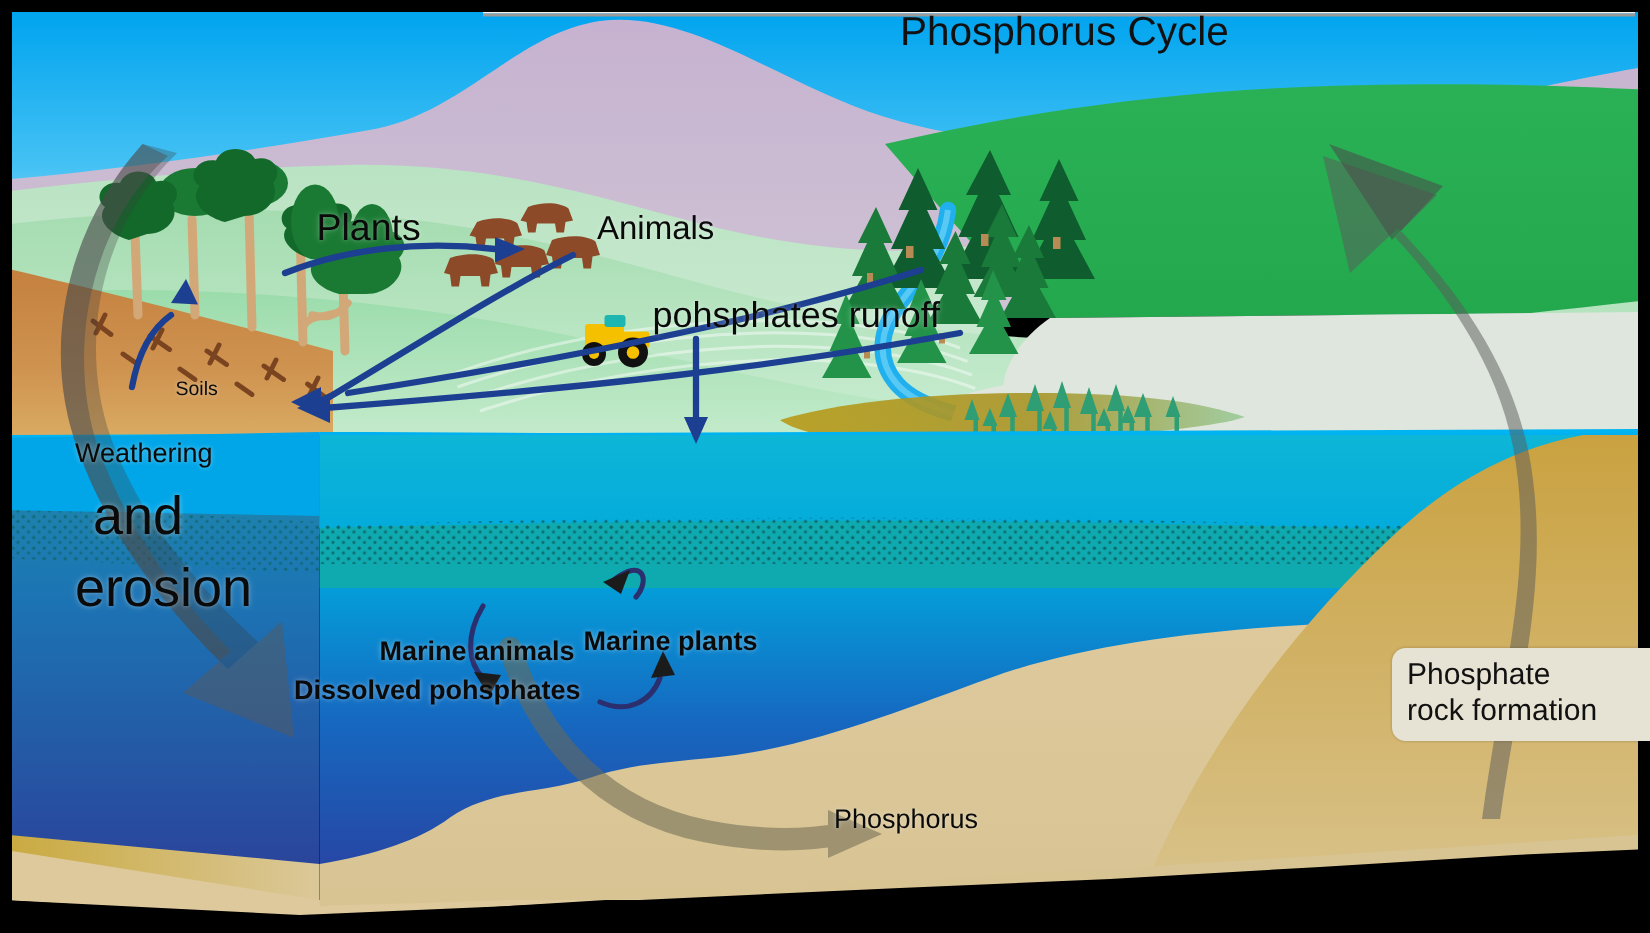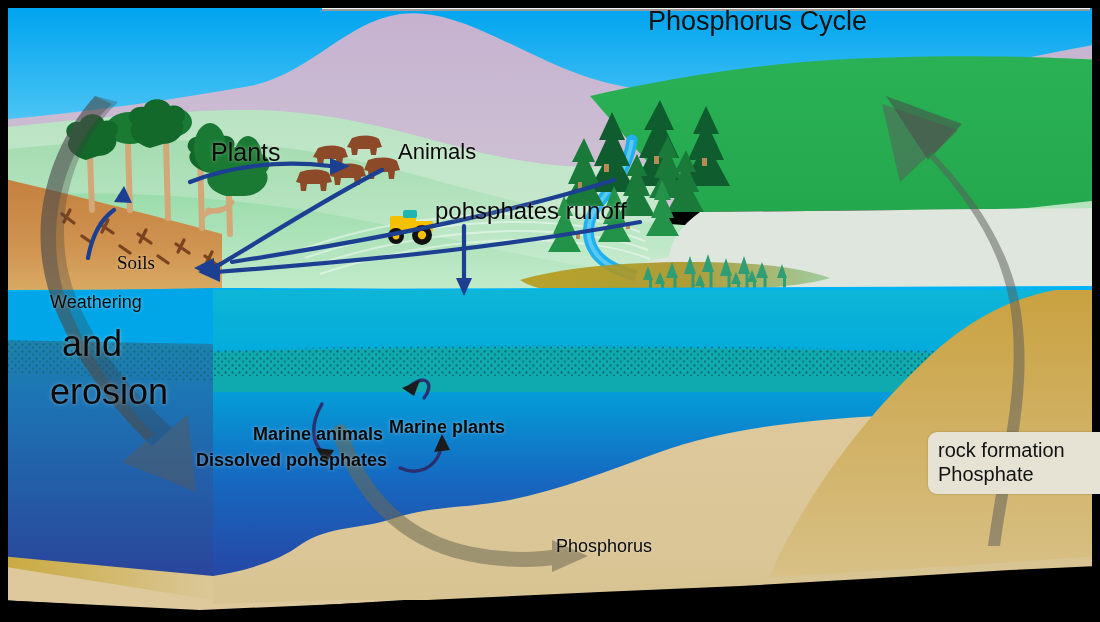--- a/index.html
+++ b/index.html
@@ -12,21 +12,20 @@
   .lbl{
     position:absolute;color:#0a0a0a;font-family:"Liberation Sans",sans-serif;
     white-space:pre;font-weight:400;line-height:1.12;
     text-shadow:0 0 3px rgba(255,255,255,.30),0 0 6px rgba(255,255,255,.20);
     pointer-events:none;
   }
   .lbl-b{font-weight:700;}
   #title{
     position:absolute;left:600px;top:6px;font-size:27px;color:#111;
     font-family:"Liberation Sans",sans-serif;
-    margin-left:48px;
   }
   #rockbox{
     position:absolute;left:928px;top:432px;width:162px;
     background:#e6e2d4;border-radius:9px;
     padding:7px 8px 8px 10px;
     font-size:20px;color:#111;line-height:1.18;
     box-shadow:0 0 2px rgba(0,0,0,.25);
   }
 </style>
 </head>
@@ -374,34 +373,34 @@
   </svg>
 
   <div id="title">Phosphorus Cycle</div>
 
   <div class="lbl" style="left:211px;top:138px;font-size:25px;text-align:center;">Plants</div>
 
   <div class="lbl" style="left:398px;top:140px;font-size:22px;">Animals</div>
 
   <div class="lbl" style="left:435px;top:198px;font-size:24px;">pohsphates runoff</div>
 
-  <div class="lbl" style="left:117px;top:252px;font-size:19px;font-family:Liberation Serif, serif;">Soils</div>
+  <div class="lbl" style="left:117px;top:252px;font-size:13px;">Soils</div>
 
   <div>
     <div class="lbl" style="left:50px;top:292px;font-size:18px;">Weathering</div>
     <div class="lbl" style="left:62px;top:324px;font-size:36px;">and</div>
     <div class="lbl" style="left:50px;top:372px;font-size:36px;">erosion</div>
   </div>
 
   <div class="lbl lbl-b" style="left:253px;top:380px;font-size:18px;margin-top:44px;">Marine animals</div>
 
   <div class="lbl lbl-b" style="left:389px;top:417px;font-size:18px;">Marine plants</div>
 
   <div class="lbl lbl-b" style="left:196px;top:450px;font-size:18px;">Dissolved pohsphates</div>
 
   <div class="lbl" style="left:556px;top:536px;font-size:18px;">Phosphorus</div>
 
   <div id="rockbox">
+    <div>Phosphate</div>
     <div>rock formation</div>
-    <div>Phosphate</div>
   </div>
 
 </div>
 
 </body></html>

